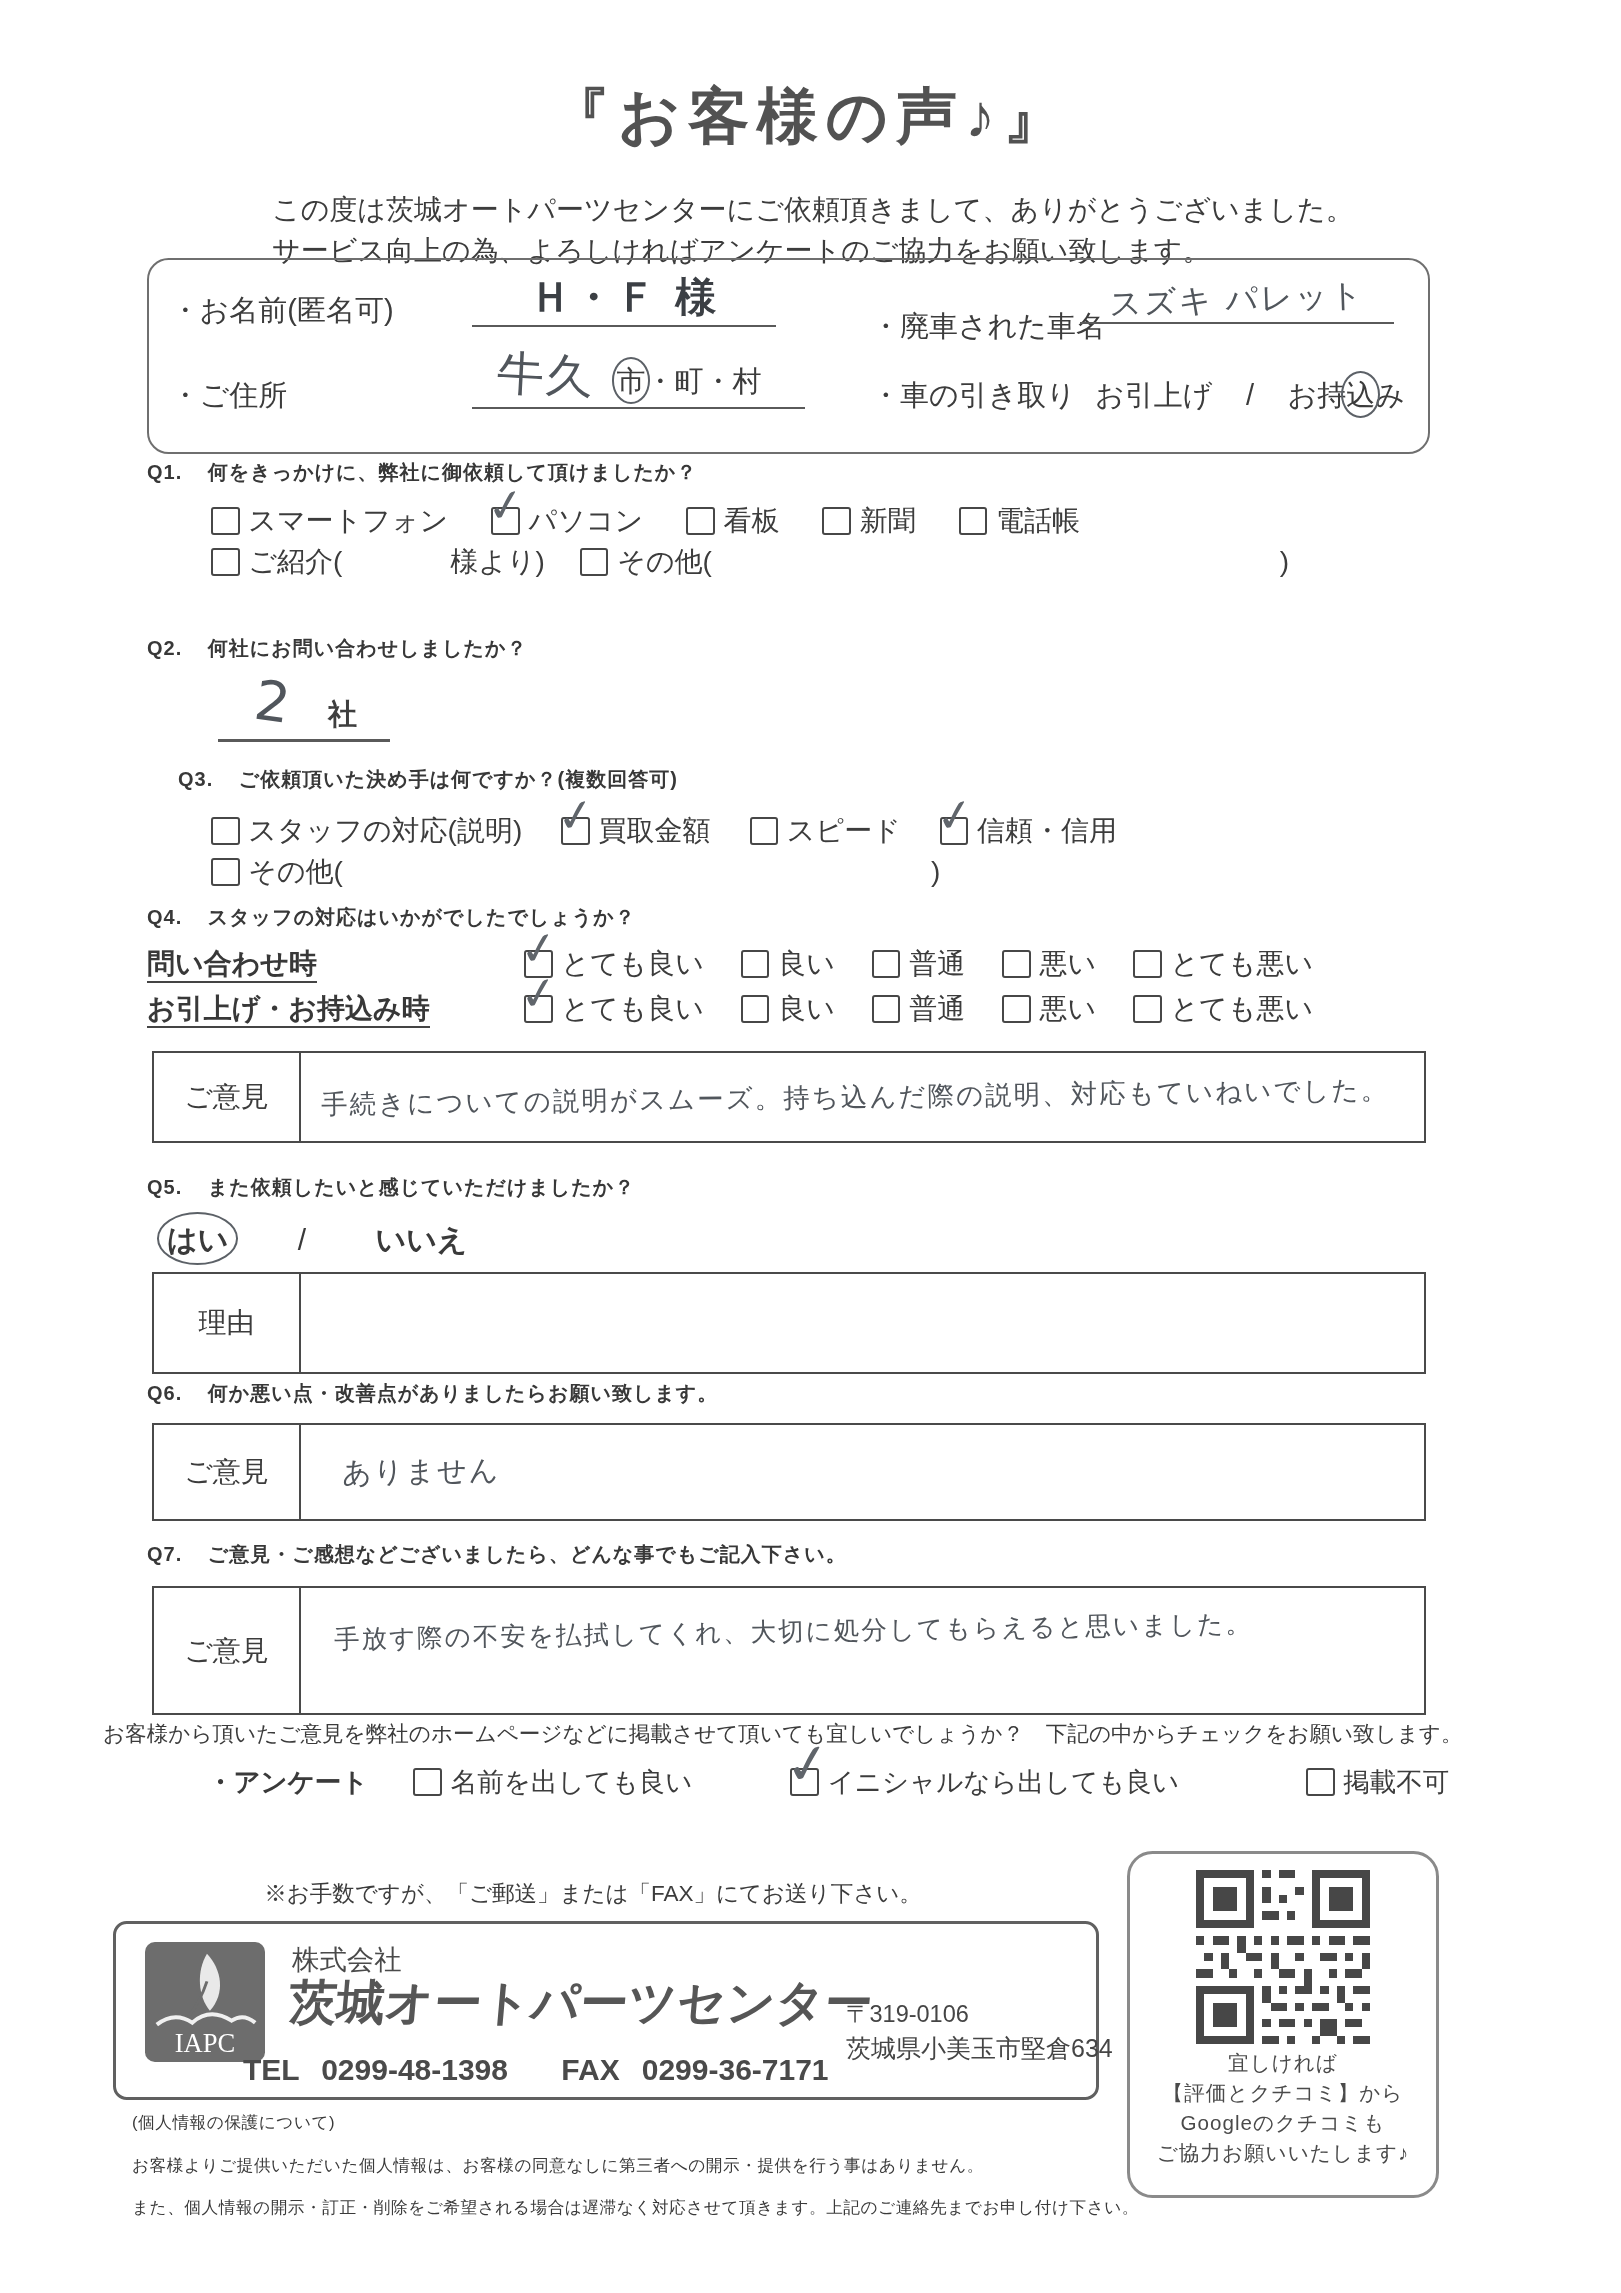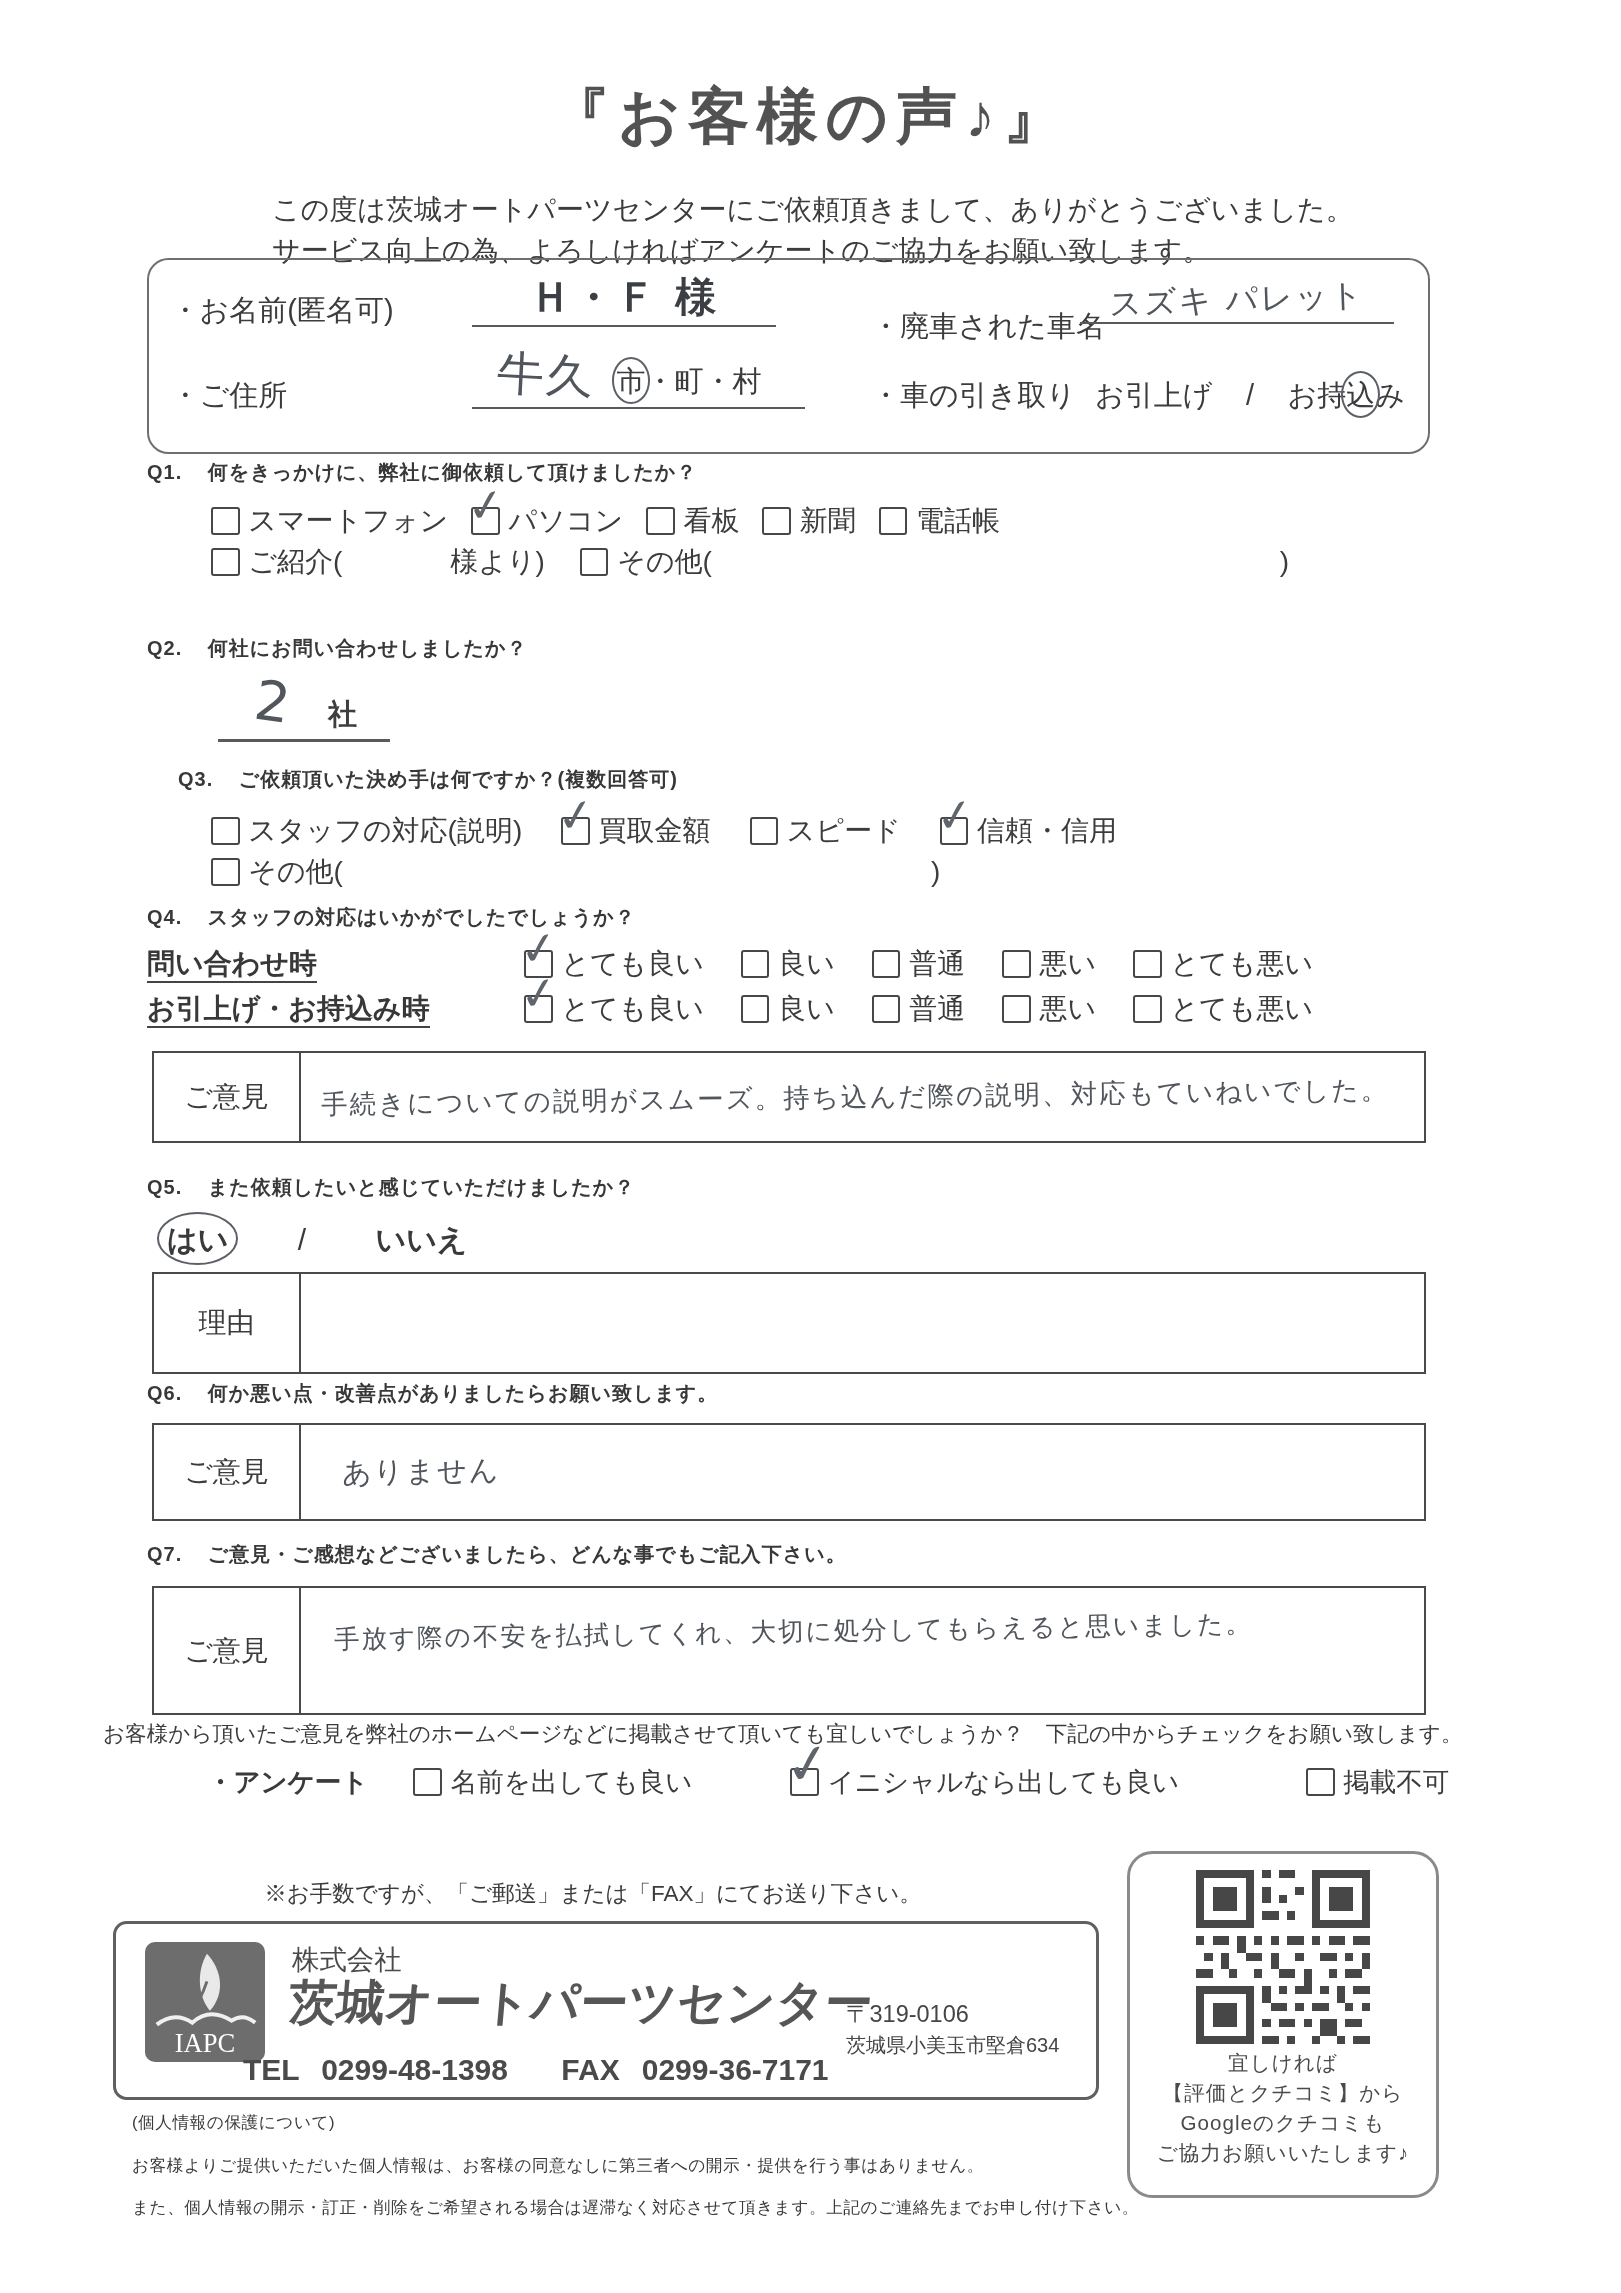--- a/index.html
+++ b/index.html
@@ -79,21 +79,21 @@
     <span class="abs plabel" style="left:946px;top:116px;">
       <span>お引上げ</span>
       <span style="margin:0 25.5px;">/</span>
       <span><span>お持</span><span class="circleable tight marked">込</span><span>み</span></span>
     </span>
   </div>
 
   <div class="abs qtitle" style="left:147px;top:459px;">
     <span class="qnum">Q1.</span><span>何をきっかけに、弊社に御依頼して頂けましたか？</span>
   </div>
-  <div class="abs" style="left:211px;top:502px;display:flex;gap:23px;">
+  <div class="abs" style="left:211px;top:502px;display:flex;gap:43px;">
     <span class="opt">
         <span class="cb"></span>
         <span class="optlabel">スマートフォン</span>
       </span>
     <span class="opt">
         <span class="cb marked"></span>
         <span class="optlabel">パソコン</span>
       </span>
     <span class="opt">
         <span class="cb"></span>
@@ -272,21 +272,21 @@
     <svg class="abs" style="left:29px;top:17.6px;" width="120" height="120" viewBox="0 0 122 122">
       <rect x="0" y="0" width="122" height="122" rx="10" fill="#6d6d6d"></rect>
       <path d="M63 12 C78 28 82 52 66 70 C54 56 52 30 63 12 Z" fill="#e9e9e9"></path>
       <path d="M63 40 C58 55 52 66 44 76" stroke="#6d6d6d" stroke-width="3" fill="none"></path>
       <path d="M12 84 Q30 70 48 82 Q66 66 88 80 Q100 72 112 82" stroke="#f0f0f0" stroke-width="4" fill="none"></path>
       <text x="61" y="112" text-anchor="middle" fill="#ffffff" font-size="27" font-family="Liberation Serif, serif">IAPC</text>
     </svg>
     <span class="abs" style="left:176px;top:17.6px;font-size:27.4px;color:#4a4a4a;">株式会社</span>
     <span class="abs" style="left:173px;top:47px;font-size:48px;font-weight:bold;color:#565656;transform:skewX(-5deg);display:inline-block;white-space:nowrap;">茨城オートパーツセンター</span>
     <span class="abs" style="left:730px;top:74px;font-size:23.5px;color:#454545;">〒319-0106</span>
-    <span class="abs" style="left:730px;top:108px;font-size:20px;color:#454545;white-space:nowrap;">茨城県小美玉市堅倉634</span>
+    <span class="abs" style="left:730px;top:108px;font-size:25px;color:#454545;white-space:nowrap;">茨城県小美玉市堅倉634</span>
     <span class="abs" style="left:127px;top:129px;font-size:30px;font-weight:bold;color:#4a4a4a;white-space:nowrap;">
       <span>TEL</span>
       <span style="margin-left:13.7px;">0299-48-1398</span>
       <span style="margin-left:45px;">FAX</span>
       <span style="margin-left:13.7px;">0299-36-7171</span>
     </span>
   </div>
 
   <div class="abs qrbox" style="left:1127px;top:1851px;width:306px;height:341px;">
     <svg style="margin-top:15.7px;" width="174" height="174" viewBox="0 0 21 21" shape-rendering="crispEdges">

